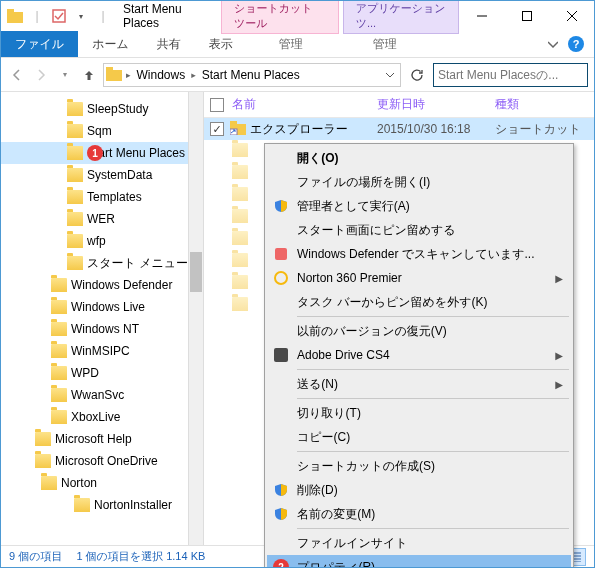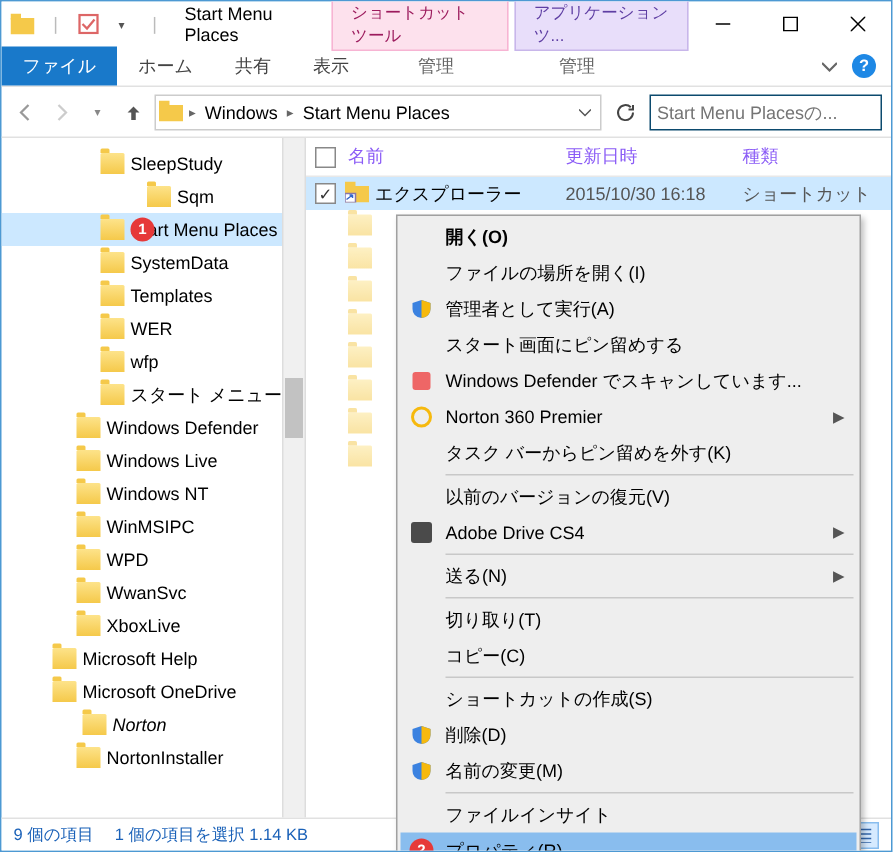--- a/index.html
+++ b/index.html
@@ -192,21 +192,21 @@
     <input placeholder="Start Menu Placesの..." style="">
   </div>
 </div>
 
 <div class="main">
   <div class="tree" id="tree">
       <div class="tree-item" style="padding-left: 66px;">
         <span class="folder-icon"></span>
         <span>SleepStudy</span>
       </div>
-      <div class="tree-item" style="padding-left: 66px; margin-left: 31px;">
+      <div class="tree-item" style="padding-left: 66px;">
         <span class="folder-icon"></span>
         <span>Sqm</span>
       </div>
       <div class="tree-item selected" style="padding-left: 66px;">
         <span class="badge red" style="left: 86px;">1</span>
         <span class="folder-icon"></span>
         <span>Start Menu Places</span>
       </div>
       <div class="tree-item" style="padding-left: 66px;">
         <span class="folder-icon"></span>
@@ -257,25 +257,25 @@
         <span>XboxLive</span>
       </div>
       <div class="tree-item" style="padding-left: 34px;">
         <span class="folder-icon"></span>
         <span>Microsoft Help</span>
       </div>
       <div class="tree-item" style="padding-left: 34px;">
         <span class="folder-icon"></span>
         <span>Microsoft OneDrive</span>
       </div>
-      <div class="tree-item" style="padding-left: 54px; font-style: italic;">
+      <div class="tree-item" style="padding-left: 40px;">
         <span class="folder-icon"></span>
         <span>Norton</span>
       </div>
-      <div class="tree-item" style="padding-left: 50px;">
+      <div class="tree-item" style="padding-left: 50px; justify-content: center;">
         <span class="folder-icon"></span>
         <span>NortonInstaller</span>
       </div>
     </div>
   <div class="content">
     <div class="scrollbar">
         <div class="scrollbar-thumb"></div>
       </div>
     <div class="list-header">
       <div class="chk-all"></div>

